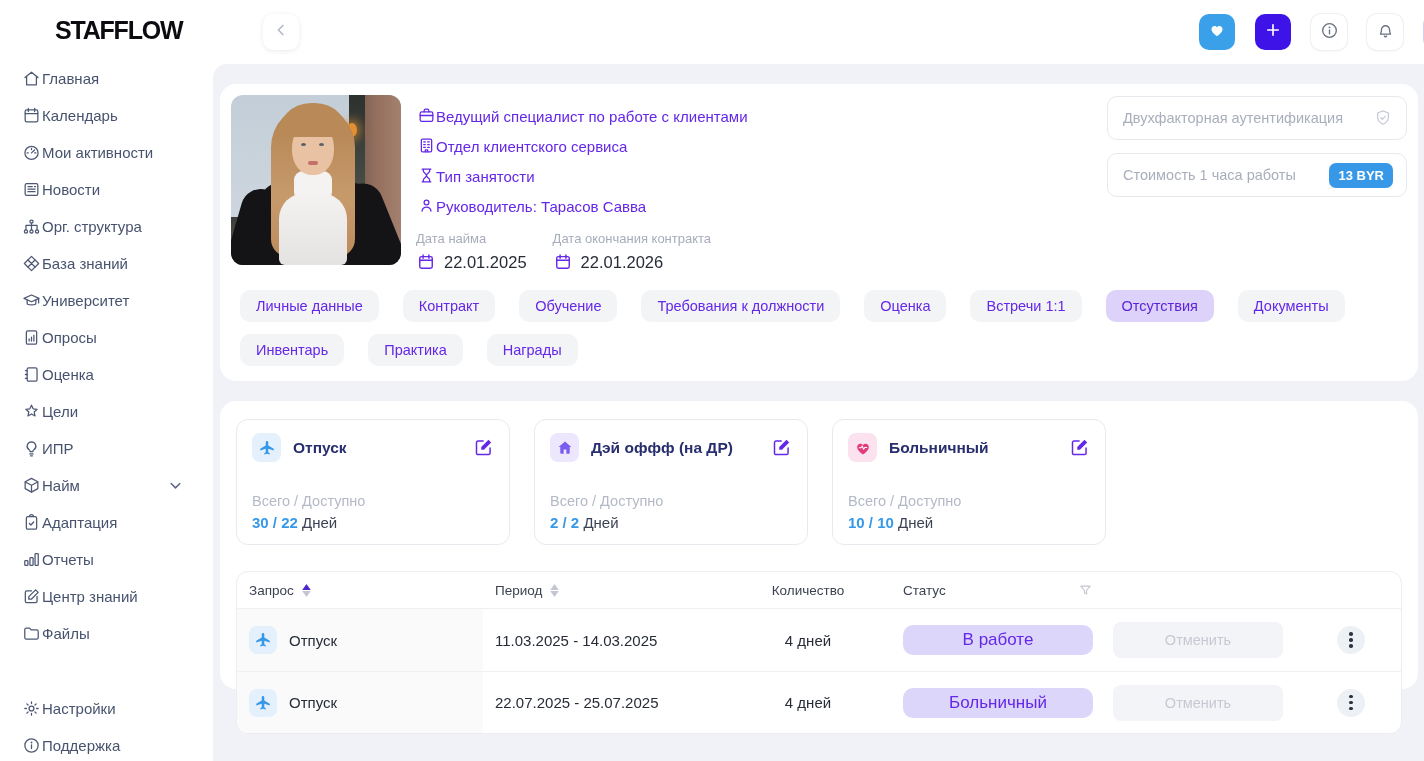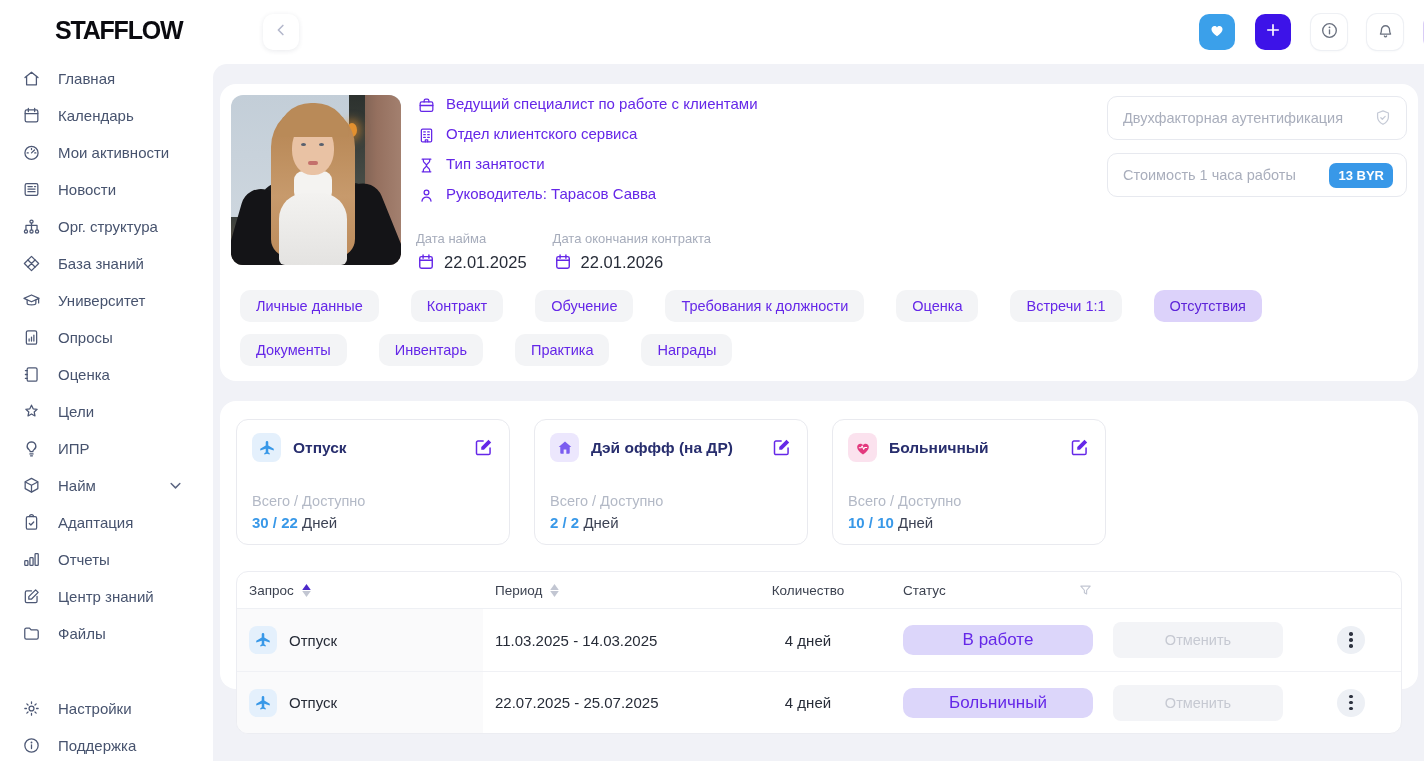--- a/index.html
+++ b/index.html
@@ -17,55 +17,55 @@
   .hdr-right { position:absolute; right:12px; top:14px; display:flex; gap:20px; align-items:center; }
   .hbtn { width:36px; height:36px; border-radius:10px; display:flex; align-items:center;
     justify-content:center; cursor:pointer; }
   .hbtn.white { background:#fff; box-shadow:0 0 0 1px #eef0f4, 0 1px 3px rgba(40,45,80,.06); color:#6b7280; }
   .avatar { width:34px; height:34px; border-radius:10px; display:flex; align-items:center;
     justify-content:center; color:#fff; font-size:13.5px; font-weight:700; letter-spacing:.5px; }
 
   
   .sidebar { position:absolute; top:64px; left:0; width:213px; bottom:0; background:#fff; padding-top:0; }
   .nav { margin-top:-4px; }
-  .nav-item { height:37px; display:flex; align-items:center; gap:17px; padding-left:22px;
+  .nav-item { height:37px; display:flex; align-items:center; gap:1px; padding-left:22px;
     color:#47536e; font-size:15px; cursor:pointer; }
   .nav-item .nicon { width:19px; height:19px; display:flex; align-items:center; justify-content:center; color:#4d5875; }
   .nav-item .chev { margin-left:auto; margin-right:28px; color:#5a6480; display:flex; }
   .nav-footer { margin-top:38px; }
 
   
   .main { position:absolute; left:213px; top:64px; right:0; bottom:0; background:#f1f2f7;
     border-top-left-radius:14px; padding:20px 6px 4px 7px; }
 
   .card { background:#fff; border-radius:16px; }
   .profile-card { position:relative; height:297px; margin-bottom:20px; }
 
   .photo { position:absolute; left:11px; top:11px; width:170px; height:170px; border-radius:12px;
     overflow:hidden; background:linear-gradient(180deg,#c3ced8 0%,#cdd6de 70%,#b9c2c9 100%); }
   .ph { position:absolute; }
 
   .details { position:absolute; left:196px; top:11px; }
-  .drow { height:30px; display:flex; align-items:flex-start; gap:10px; color:#6527e8; font-size:15px; }
+  .drow { height:30px; display:flex; align-items:flex-end; color:#6527e8; font-size:15px; }
   .drow .dicon { width:20px; height:20px; display:flex; align-items:center; justify-content:center; }
   .dates { display:flex; gap:26px; margin-top:16px; }
   .dlabel { color:#a6acbb; font-size:13px; margin-bottom:6px; }
   .dval { display:flex; align-items:center; gap:8px; color:#272c38; font-size:16.5px; font-weight:500; }
   .dval .cicon { color:#6527e8; display:flex; }
 
   .right-col { position:absolute; right:11px; top:12px; width:300px; }
   .field { height:44px; border:1px solid #e7e9ef; border-radius:10px; background:#fff;
     display:flex; align-items:center; justify-content:space-between; padding:0 13px 0 15px;
     color:#a9aebc; font-size:14.5px; cursor:pointer; }
   .field + .field { margin-top:13px; }
   .shield { color:#c5cad6; display:flex; }
   .badge { color:#fff; font-size:13px; font-weight:700; padding:5px 9px; border-radius:7px; }
 
   .tabs { position:absolute; left:20px; top:206px; width:1160px; display:flex; flex-wrap:wrap;
-    gap:12px 32px; }
+    gap:12px 24px; }
   .tab { background:#f3f4f6; color:#6527e8; font-size:14.5px; padding:8px 16px; border-radius:10px;
     cursor:pointer; white-space:nowrap; }
   .tab.active { background:#dcd2fa; color:#5d23d9; }
 
   .content-card { position:relative; height:288px; padding:16px; }
   .acards { display:flex; gap:24px; margin-top:2px; }
   .acard { width:274px; height:126px; border:1px solid #e9eaef; border-radius:12px; padding:13px 15px;
     display:flex; flex-direction:column; background:#fff; }
   .acard-head { display:flex; align-items:center; gap:12px; }
   .itile { width:29px; height:29px; border-radius:8px; display:flex; align-items:center; justify-content:center; }

